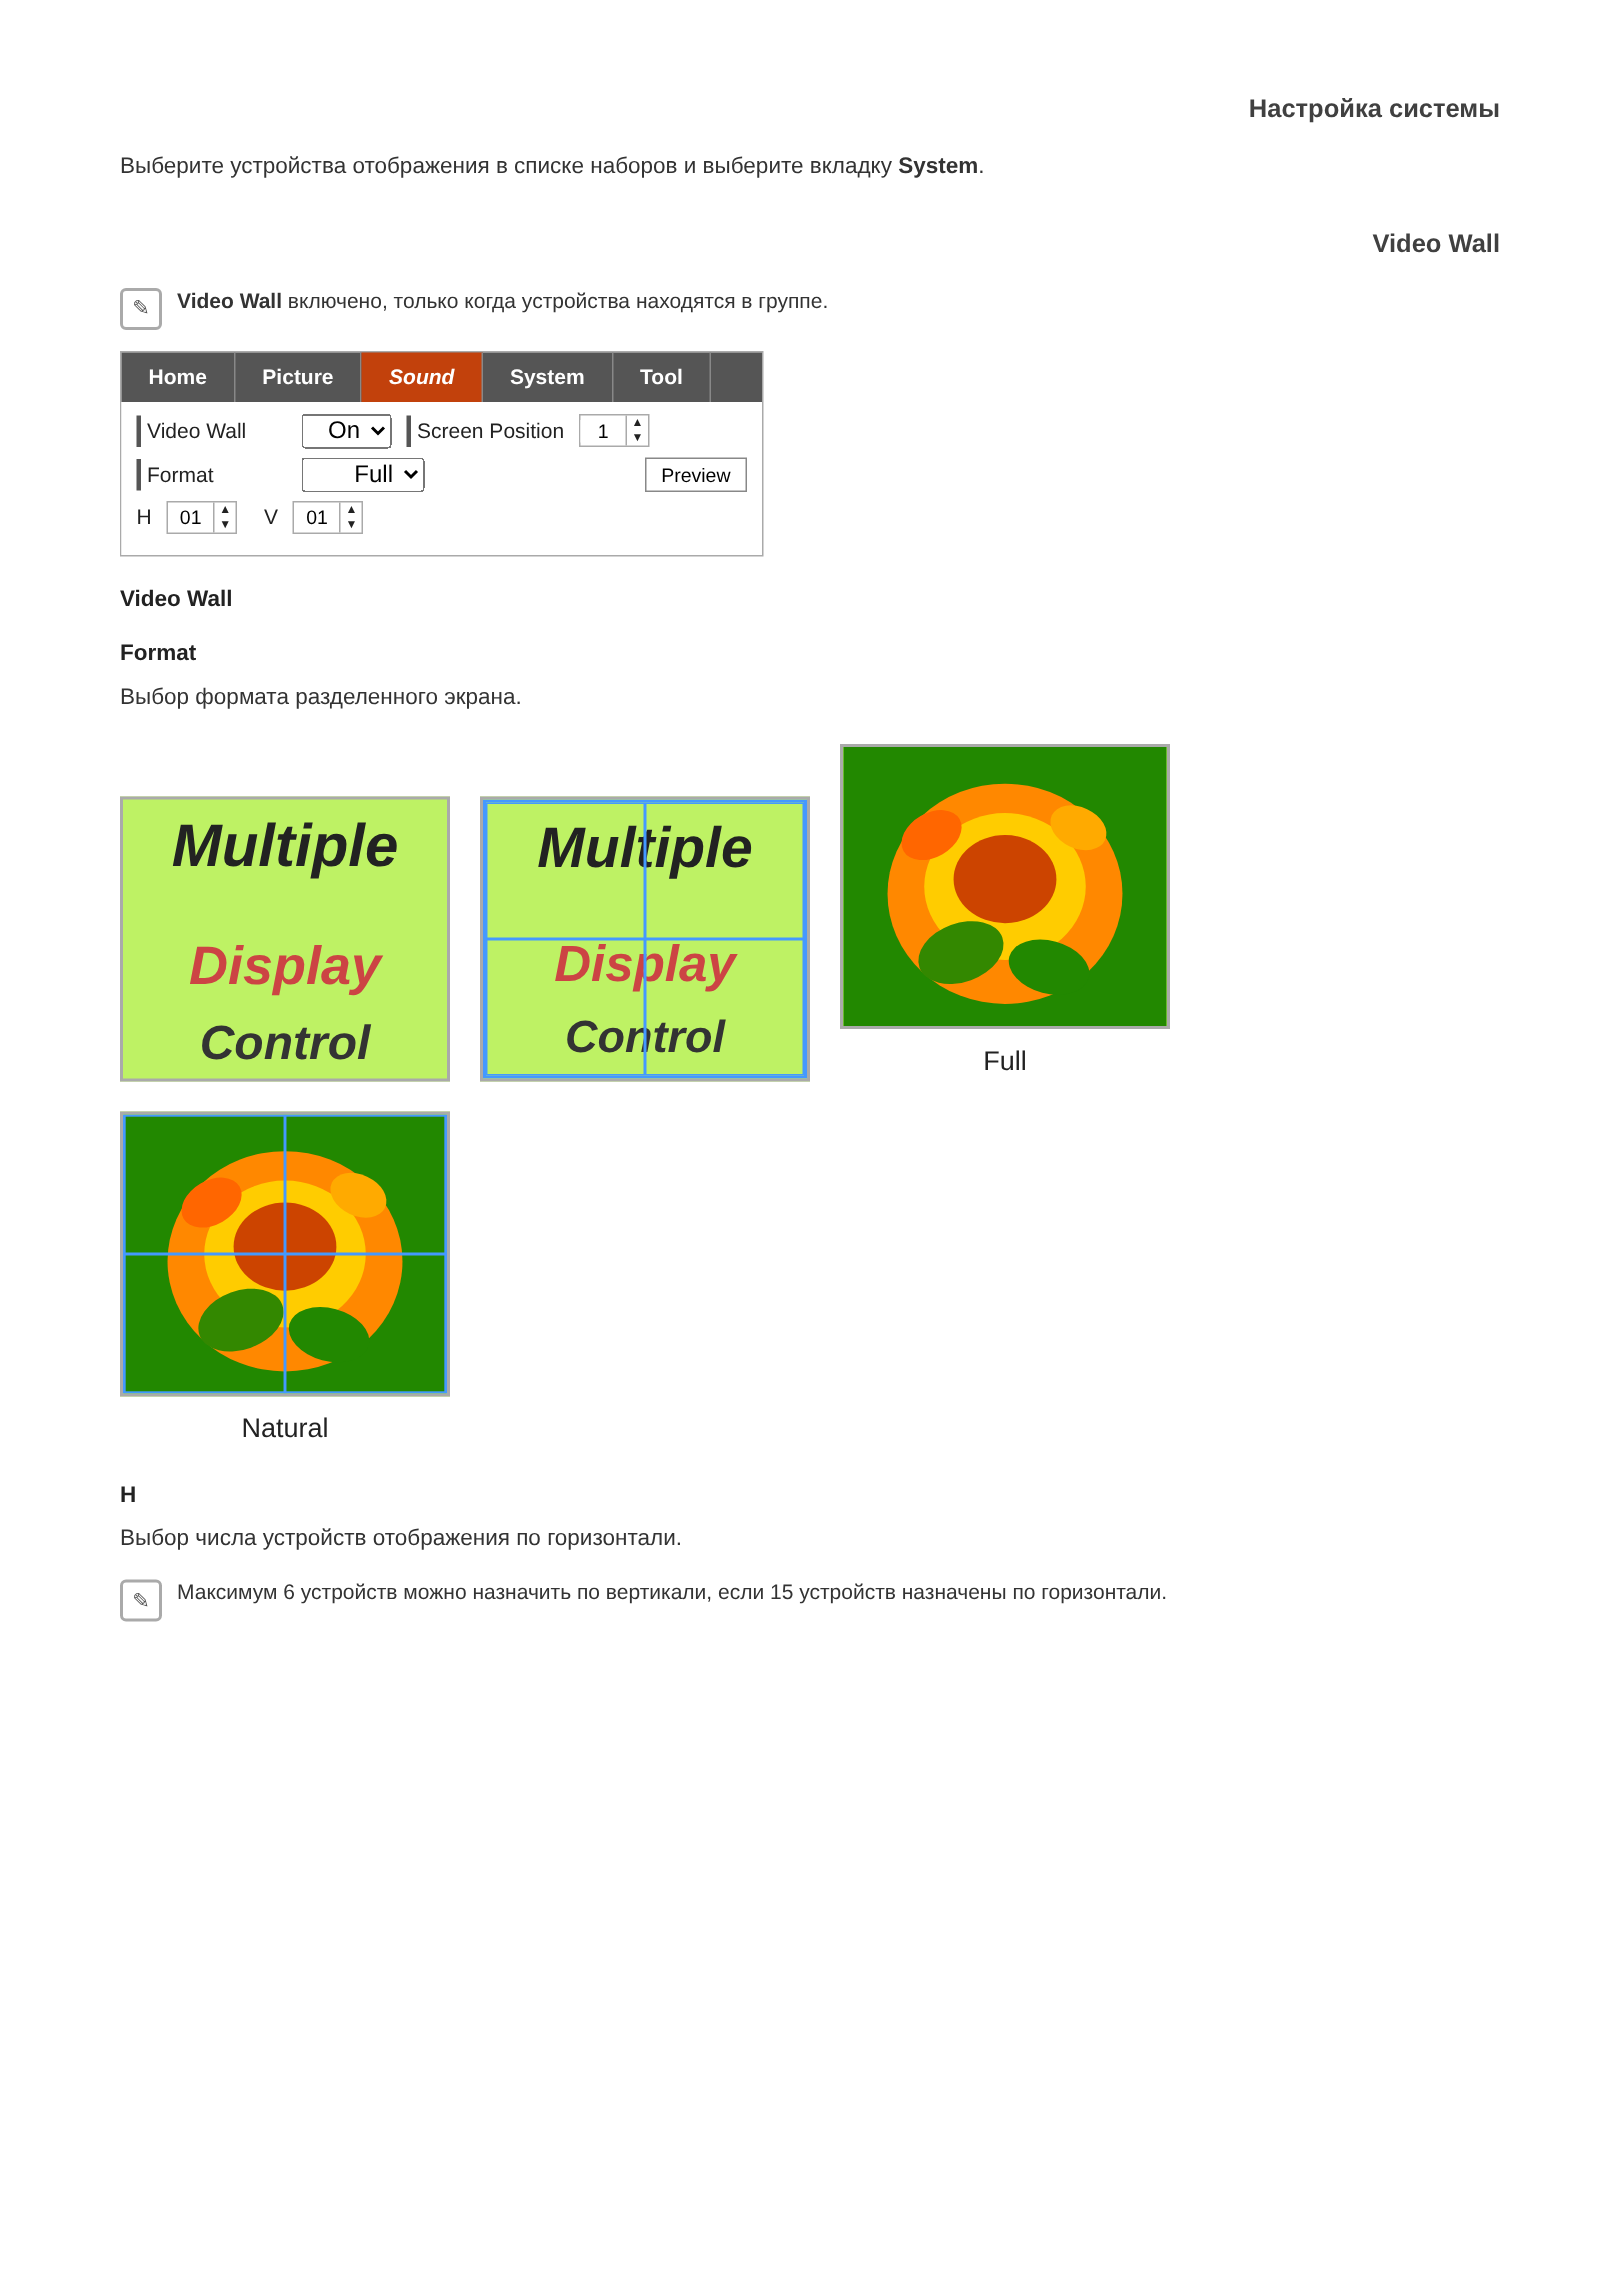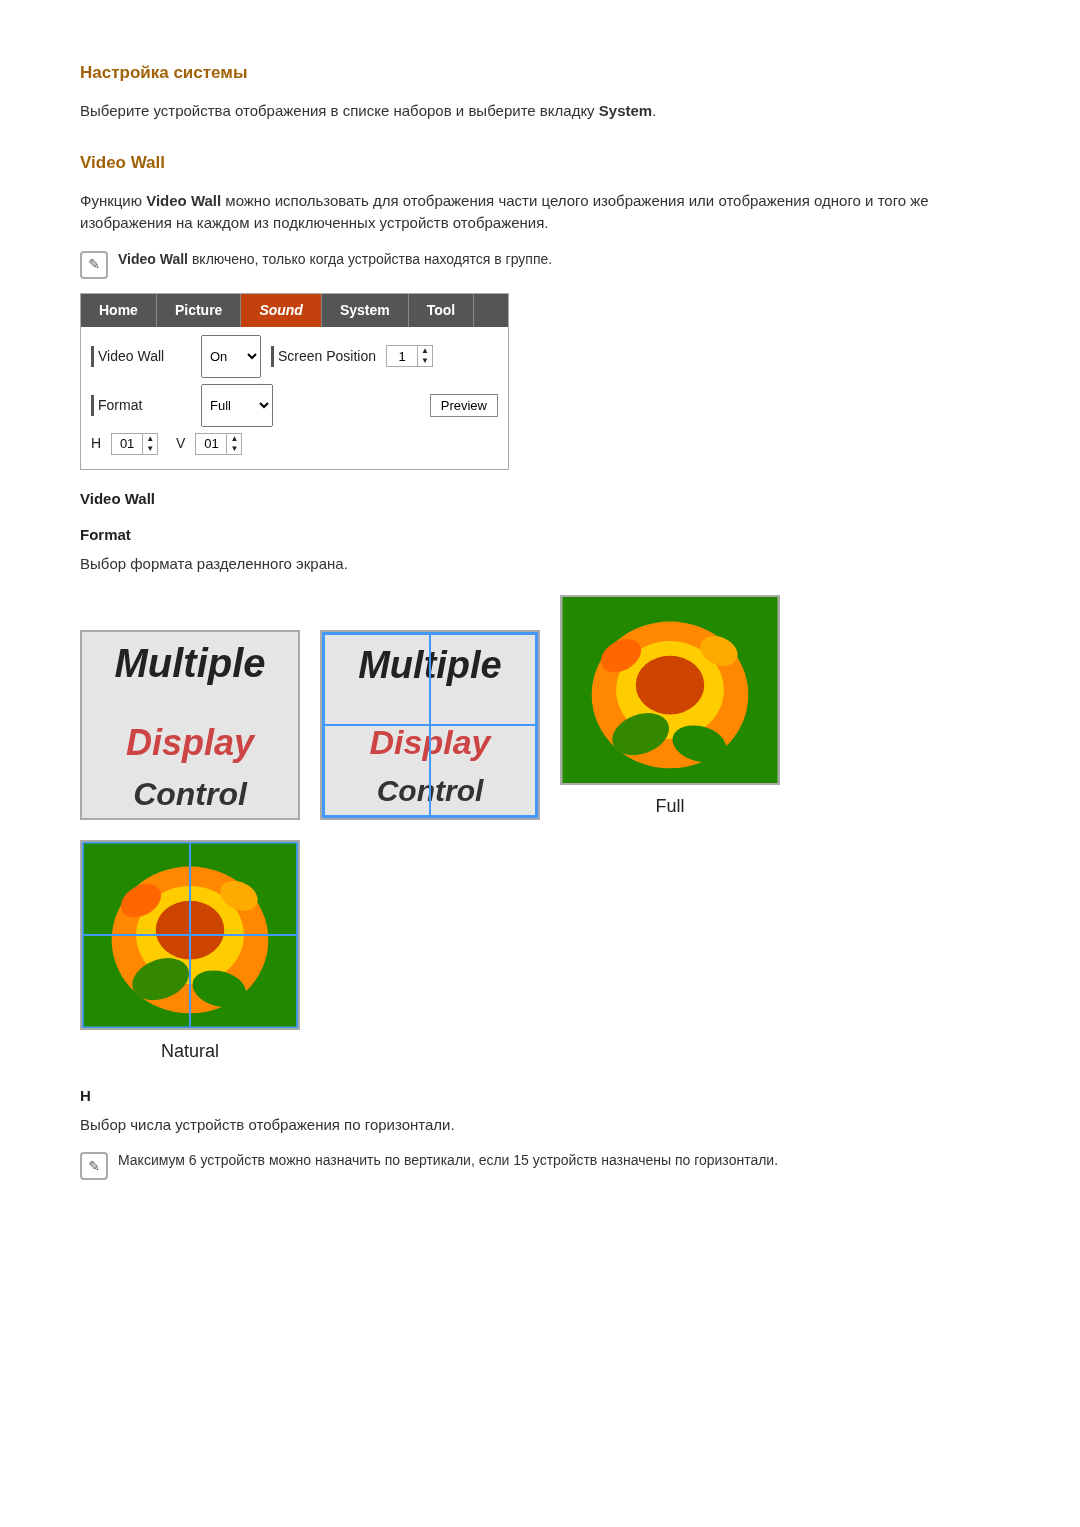--- a/index.html
+++ b/index.html
@@ -7,24 +7,25 @@
       font-family: Arial, sans-serif;
       background: #fff;
       color: #222;
       font-size: 15px;
       line-height: 1.5;
       padding: 60px 80px;
       max-width: 1080px;
       margin: 0 auto;
     }
     h2.section-title {
-      color: #a16207;
+      color: #404040;
       font-size: 17px;
       font-weight: bold;
       margin-bottom: 14px;
+      text-align: right;
     }
     p.body-text {
       color: #333;
       margin-bottom: 12px;
       font-size: 15px;
     }
     strong { font-weight: bold; }
     .note-box {
       display: flex;
       align-items: flex-start;
@@ -83,23 +84,24 @@
       gap: 10px;
     }
     .nav-row label {
       min-width: 100px;
       font-weight: normal;
       color: #222;
       border-left: 3px solid #555;
       padding-left: 4px;
     }
     .nav-row select {
-      font-size: 13px;
-      padding: 12px 4px;
+      font-size: 16px;
+      padding: 1px 4px;
       min-width: 60px;
+      text-align: right;
     }
     .nav-row .sp-label {
       font-size: 14px;
       border-left: 3px solid #555;
       padding-left: 4px;
     }
     .nav-row .preview-btn {
       background: #fff;
       border: 1px solid #888;
       padding: 3px 10px;
@@ -143,21 +145,21 @@
       flex-direction: column;
       align-items: center;
       gap: 8px;
     }
     .img-box {
       width: 220px;
       height: 190px;
       border: 2px solid #aaa;
       position: relative;
       overflow: hidden;
-      background: #e5e5e5;
+      background: #bef264;
     }
     
     .mdc-text {
       position: absolute;
       inset: 0;
       display: flex;
       flex-direction: column;
       align-items: center;
       justify-content: center;
       font-style: italic;
@@ -197,25 +199,20 @@
 <div class="section">
   <h2 class="section-title">Настройка системы</h2>
   <p class="body-text">
     <span>Выберите устройства отображения в списке наборов и выберите вкладку</span>
     <strong>System</strong><span>.</span>
   </p>
 </div>
 
 <div class="section">
   <h2 class="section-title">Video Wall</h2>
-  <p class="body-text">
-    <span>Функцию</span>
-    <strong>Video Wall</strong>
-    <span>можно использовать для отображения части целого изображения или отображения одного и того же изображения на каждом из подключенных устройств отображения.</span>
-  </p>
 
   <div class="note-box">
     <div class="note-icon">✎</div>
     <p class="note-text">
       <strong>Video Wall</strong>
       <span>включено, только когда устройства находятся в группе.</span>
     </p>
   </div>
 
   <div class="nav-table-wrap">

